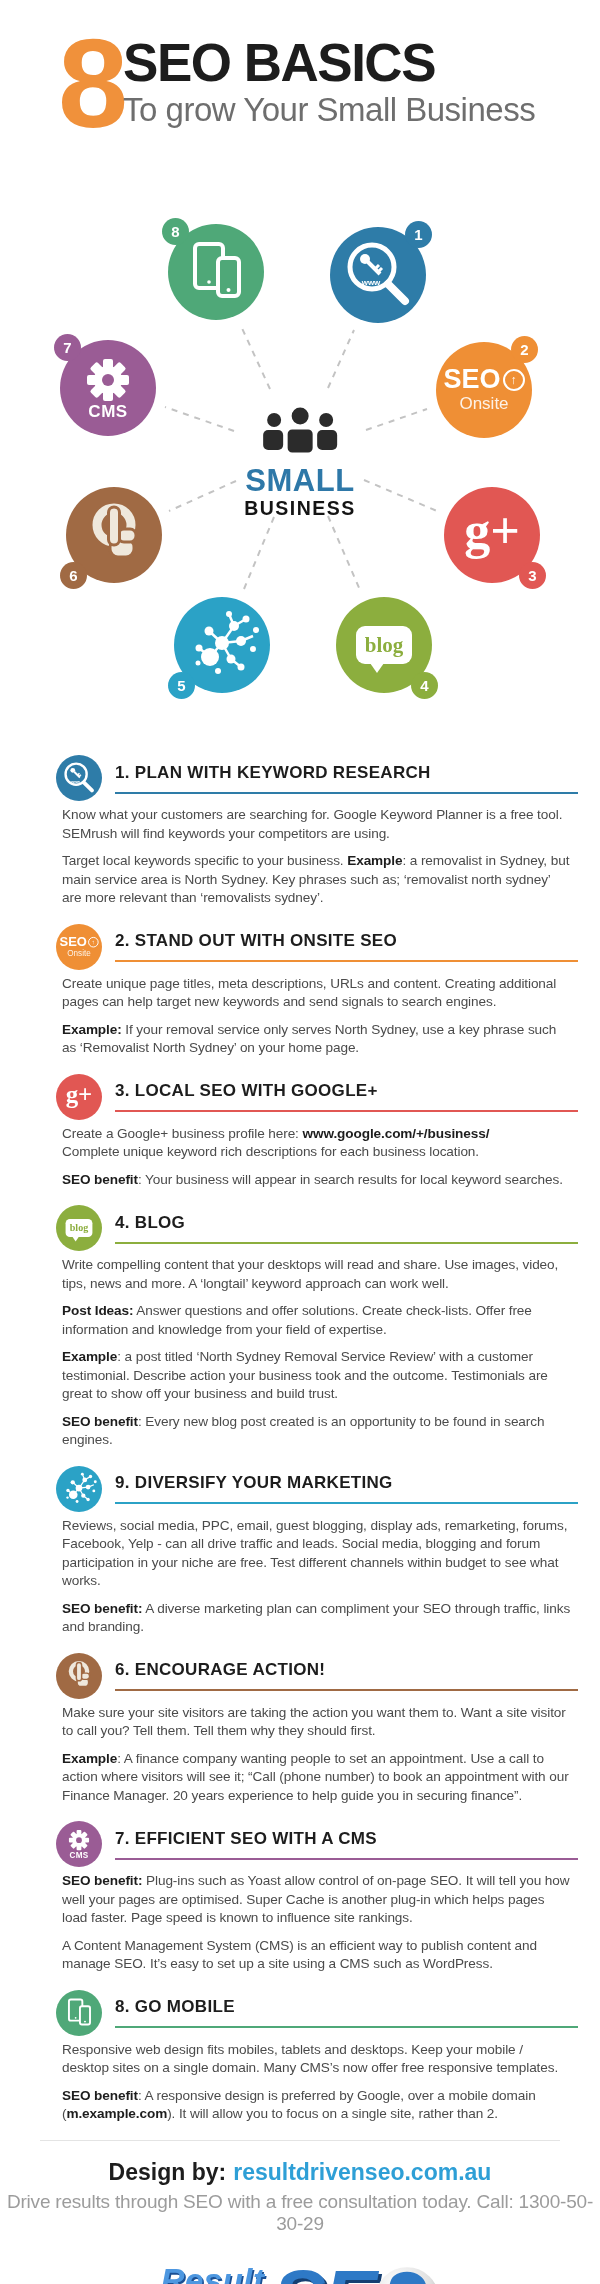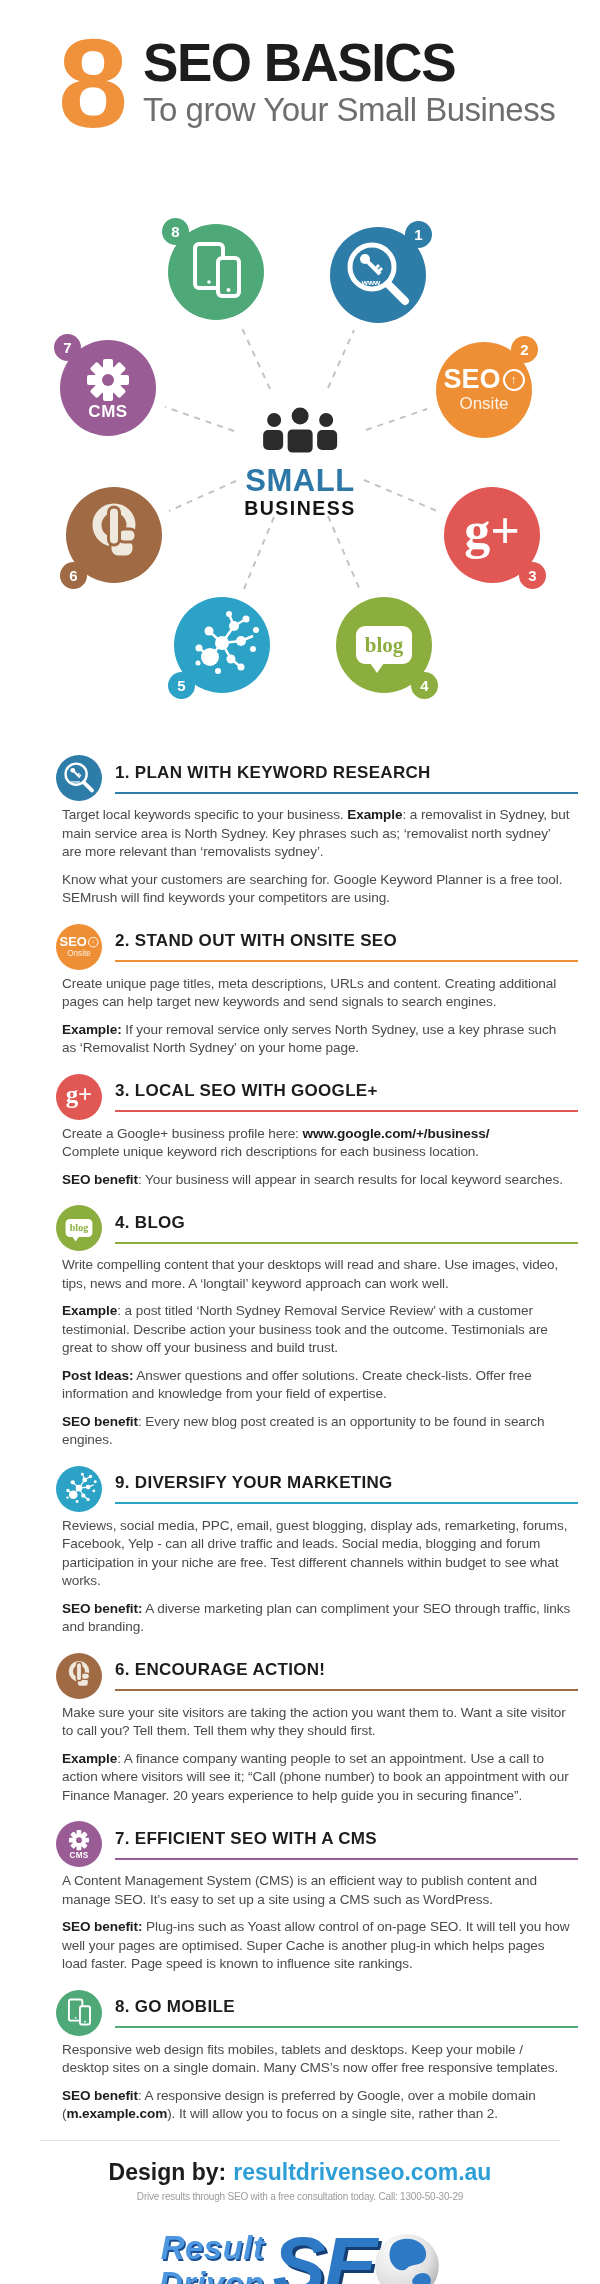--- a/index.html
+++ b/index.html
@@ -4,21 +4,21 @@
 <style>
   html,body{margin:0;padding:0}
   body{width:600px;height:2284px;overflow:hidden;background:#fff;
        font-family:"Liberation Sans",sans-serif;color:#4B4B4B}
   .page{position:relative;width:600px;height:2284px}
 
   
   .ig-header{display:flex;align-items:flex-start;box-sizing:border-box;
              height:190px;padding:34px 0 0 58px}
   .big-eight{font-size:126px;font-weight:800;color:#F0913B;line-height:.8;letter-spacing:-5px}
-  .title-stack{margin-left:20px;padding-top:4px}
+  .title-stack{padding-top:4px}
   .ig-title{font-size:53px;font-weight:800;color:#1D1D1D;line-height:.95;margin:0;letter-spacing:-1.5px}
   .ig-subtitle{font-size:33px;color:#6E6E6E;margin-top:3px;letter-spacing:-.5px}
 
   
   .hub{position:relative;height:555px}
   .spokes{position:absolute;left:0;top:0}
   .bubble{position:absolute;width:96px;height:96px;border-radius:50%;
           display:flex;align-items:center;justify-content:center;color:#fff}
   .pos1{left:330px;top:37px}  .pos2{left:436px;top:152px}
   .pos3{left:444px;top:297px} .pos4{left:336px;top:407px}
@@ -62,21 +62,21 @@
   .topic-body{padding-left:6px}
   .topic-body p{margin:0 0 9px;font-size:13.6px;line-height:18.5px;color:#4B4B4B;
                 letter-spacing:-.1px;max-width:510px}
   .topic-body b{color:#1D1D1D}
 
   
   .divider{border:none;border-top:1px solid #E4E4E4;margin:12px 40px 18px}
   .design-line{text-align:center;font-size:23px;font-weight:800}
   .design-by{color:#1D1D1D}
   .design-link{color:#2E9FD6;margin-left:7px;cursor:pointer}
-  .consult{text-align:center;font-size:10px;color:#9C9C9C;margin-top:5px;letter-spacing:-.2px}
+  .consult{text-align:center;font-size:19px;color:#9C9C9C;margin-top:5px;letter-spacing:-.2px}
   .logo{display:flex;justify-content:center;align-items:center;margin-top:24px;gap:8px}
   .logo-left{text-align:right;font-style:italic;font-weight:800;color:#4D97E0;font-size:33px;
              line-height:1.08;text-shadow:1.5px 1.5px 0 #1A4F93;letter-spacing:.5px}
   .logo-seo{display:flex;align-items:center;font-style:italic;font-weight:800;font-size:80px;
             color:#2E79C6;text-shadow:3px 3px 0 #153F72;line-height:1;letter-spacing:-2px}
   .globe{width:68px;height:68px;margin-left:-2px}
 </style>
 </head>
 <body>
 
@@ -248,22 +248,22 @@
     <line x1="38" y1="35" x2="50" y2="47" stroke="#fff" stroke-width="4"></line>
     <line x1="45" y1="42" x2="49" y2="38" stroke="#fff" stroke-width="3"></line>
     <line x1="48" y1="45" x2="52" y2="41" stroke="#fff" stroke-width="3"></line>
     <text x="41" y="58" text-anchor="middle" font-size="8" font-weight="bold" fill="#fff">www</text>
   </svg>
 </span>
           </span>
       <h2 class="topic-title">1. PLAN WITH KEYWORD RESEARCH</h2>
     </div>
     <div class="topic-body">
+          <p><span>Know what your customers are searching for. Google Keyword Planner is a free tool. SEMrush will find keywords your competitors are using.</span></p>
           <p><span>Target local keywords specific to your business. </span><b>Example</b><span>: a removalist in Sydney, but main service area is North Sydney. Key phrases such as; ‘removalist north sydney’ are more relevant than ‘removalists sydney’.</span></p>
-          <p><span>Know what your customers are searching for. Google Keyword Planner is a free tool. SEMrush will find keywords your competitors are using.</span></p>
         </div>
   </section>
 
   <section class="topic" style="--accent: #EF8F35;">
     <div class="topic-head">
       <span class="mini-icon" style="background: rgb(239, 143, 53);">
             <span class="icon-inner">
   <div class="ic-onsite">
     <div class="seo-line">
                   <span>SEO</span>
@@ -302,22 +302,22 @@
             <span class="icon-inner">
   <div class="ic-blog">
     <span>blog</span>
   </div>
 </span>
           </span>
       <h2 class="topic-title">4. BLOG</h2>
     </div>
     <div class="topic-body">
           <p><span>Write compelling content that your desktops will read and share. Use images, video, tips, news and more. A ‘longtail’ keyword approach can work well.</span></p>
+          <p><b>Post Ideas:</b><span> Answer questions and offer solutions. Create check-lists. Offer free information and knowledge from your field of expertise.</span></p>
           <p><b>Example</b><span>: a post titled ‘North Sydney Removal Service Review’ with a customer testimonial. Describe action your business took and the outcome. Testimonials are great to show off your business and build trust.</span></p>
-          <p><b>Post Ideas:</b><span> Answer questions and offer solutions. Create check-lists. Offer free information and knowledge from your field of expertise.</span></p>
           <p><b>SEO benefit</b><span>: Every new blog post created is an opportunity to be found in search engines.</span></p>
         </div>
   </section>
 
   <section class="topic" style="--accent: #2BA2C6;">
     <div class="topic-head">
       <span class="mini-icon" style="background: rgb(43, 162, 198);">
             <span class="icon-inner">
   <svg width="96" height="96" viewBox="0 0 96 96" fill="#fff">
     <g stroke="#fff" stroke-width="2.5">
@@ -396,22 +396,22 @@
         <circle r="6" fill="var(--accent)"></circle>
       </g>
     </svg>
     <div class="cms-sub">CMS</div>
   </div>
 </span>
           </span>
       <h2 class="topic-title">7. EFFICIENT SEO WITH A CMS</h2>
     </div>
     <div class="topic-body">
+          <p><b>SEO benefit:</b><span> Plug-ins such as Yoast allow control of on-page SEO. It will tell you how well your pages are optimised. Super Cache is another plug-in which helps pages load faster. Page speed is known to influence site rankings.</span></p>
           <p><span>A Content Management System (CMS) is an efficient way to publish content and manage SEO. It’s easy to set up a site using a CMS such as WordPress.</span></p>
-          <p><b>SEO benefit:</b><span> Plug-ins such as Yoast allow control of on-page SEO. It will tell you how well your pages are optimised. Super Cache is another plug-in which helps pages load faster. Page speed is known to influence site rankings.</span></p>
         </div>
   </section>
 
   <section class="topic" style="--accent: #4FA878;">
     <div class="topic-head">
       <span class="mini-icon" style="background: rgb(79, 168, 120);">
             <span class="icon-inner">
   <svg width="96" height="96" viewBox="0 0 96 96">
     <rect x="27" y="20" width="28" height="44" rx="4" fill="none" stroke="#fff" stroke-width="4"></rect>
     <circle cx="41" cy="58" r="1.8" fill="#fff"></circle>

